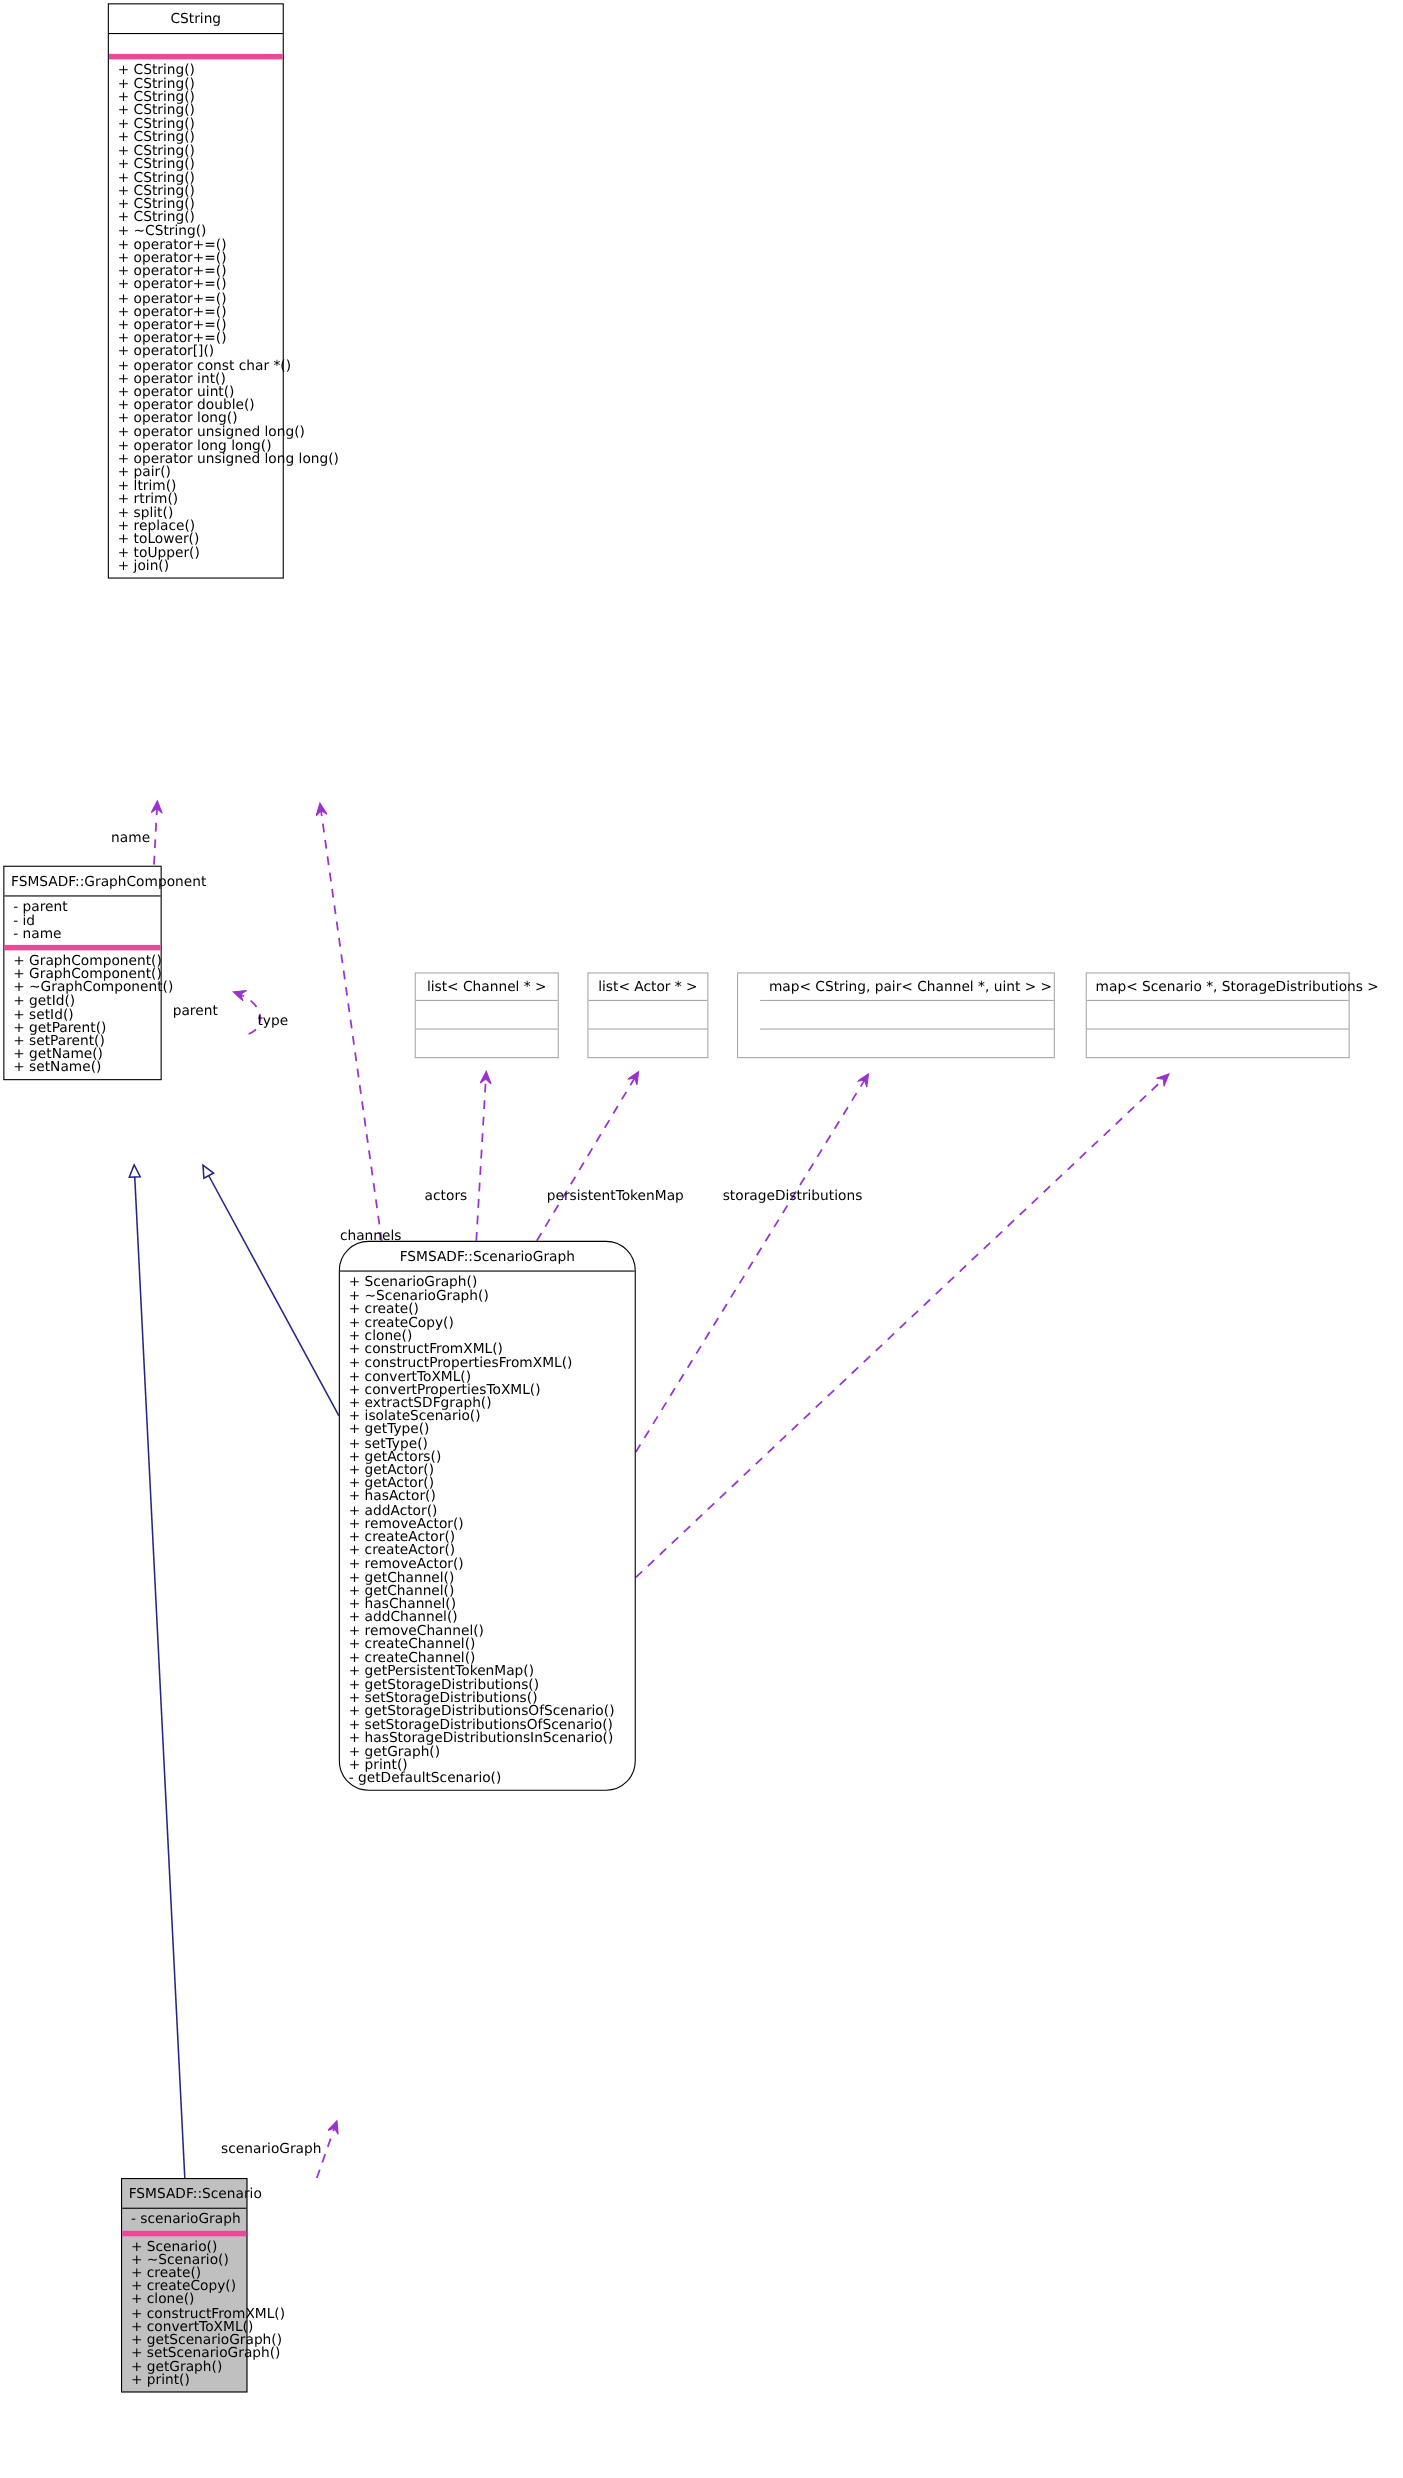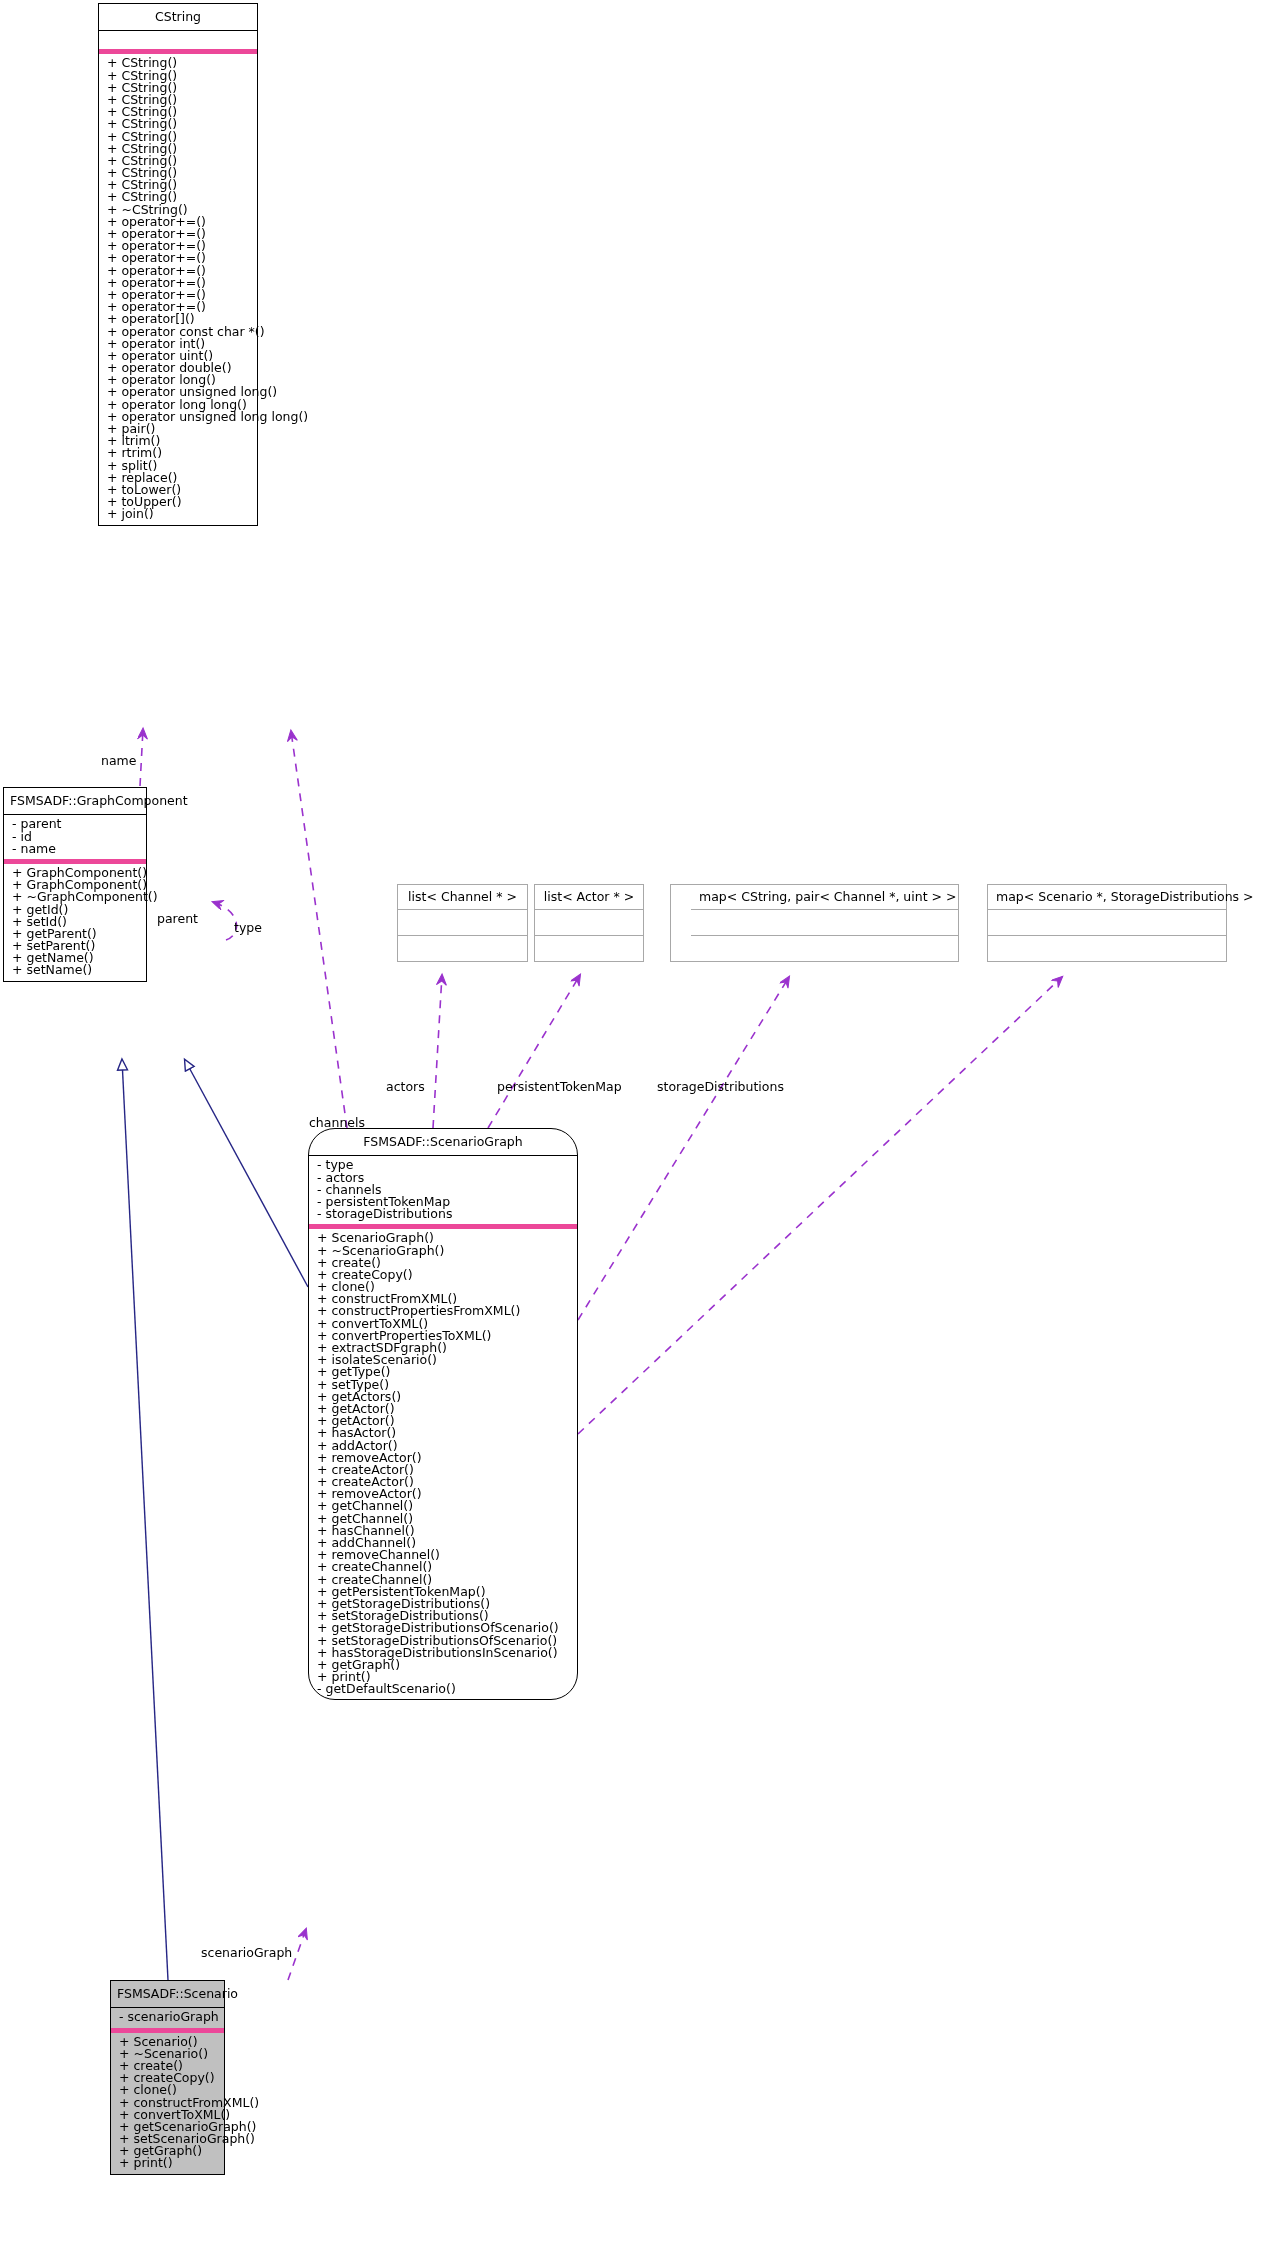--- a/index.html
+++ b/index.html
@@ -196,21 +196,21 @@
         <div class="uml-row">+ ~GraphComponent()</div>
         <div class="uml-row">+ getId()</div>
         <div class="uml-row">+ setId()</div>
         <div class="uml-row">+ getParent()</div>
         <div class="uml-row">+ setParent()</div>
         <div class="uml-row">+ getName()</div>
         <div class="uml-row">+ setName()</div>
       </div>
   </div>
 
-  <div class="uml-box tmpl" style="left:377px; top:884px; width:131px;margin-left:20px;">
+  <div class="uml-box tmpl" style="left:377px; top:884px; width:131px;">
     <div class="uml-title">list&lt; Channel * &gt;</div>
     <div class="uml-attrs"></div>
     <div class="uml-ops"></div>
   </div>
 
   <div class="uml-box tmpl" style="left:534px; top:884px; width:110px;">
     <div class="uml-title">list&lt; Actor * &gt;</div>
     <div class="uml-attrs"></div>
     <div class="uml-ops"></div>
   </div>
@@ -222,27 +222,20 @@
   </div>
 
   <div class="uml-box tmpl" style="left:987px; top:884px; width:240px;">
     <div class="uml-title">map&lt; Scenario *, StorageDistributions &gt;</div>
     <div class="uml-attrs"></div>
     <div class="uml-ops"></div>
   </div>
 
   <div class="uml-box" style="left:308px; top:1128px; width:270px;border-radius:27px;">
     <div class="uml-title">FSMSADF::ScenarioGraph</div>
-    <div class="uml-attrs">
-        <div class="uml-row">- type</div>
-        <div class="uml-row">- actors</div>
-        <div class="uml-row">- channels</div>
-        <div class="uml-row">- persistentTokenMap</div>
-        <div class="uml-row">- storageDistributions</div>
-      </div>
     <div class="uml-ops">
         <div class="uml-row">+ ScenarioGraph()</div>
         <div class="uml-row">+ ~ScenarioGraph()</div>
         <div class="uml-row">+ create()</div>
         <div class="uml-row">+ createCopy()</div>
         <div class="uml-row">+ clone()</div>
         <div class="uml-row">+ constructFromXML()</div>
         <div class="uml-row">+ constructPropertiesFromXML()</div>
         <div class="uml-row">+ convertToXML()</div>
         <div class="uml-row">+ convertPropertiesToXML()</div>

